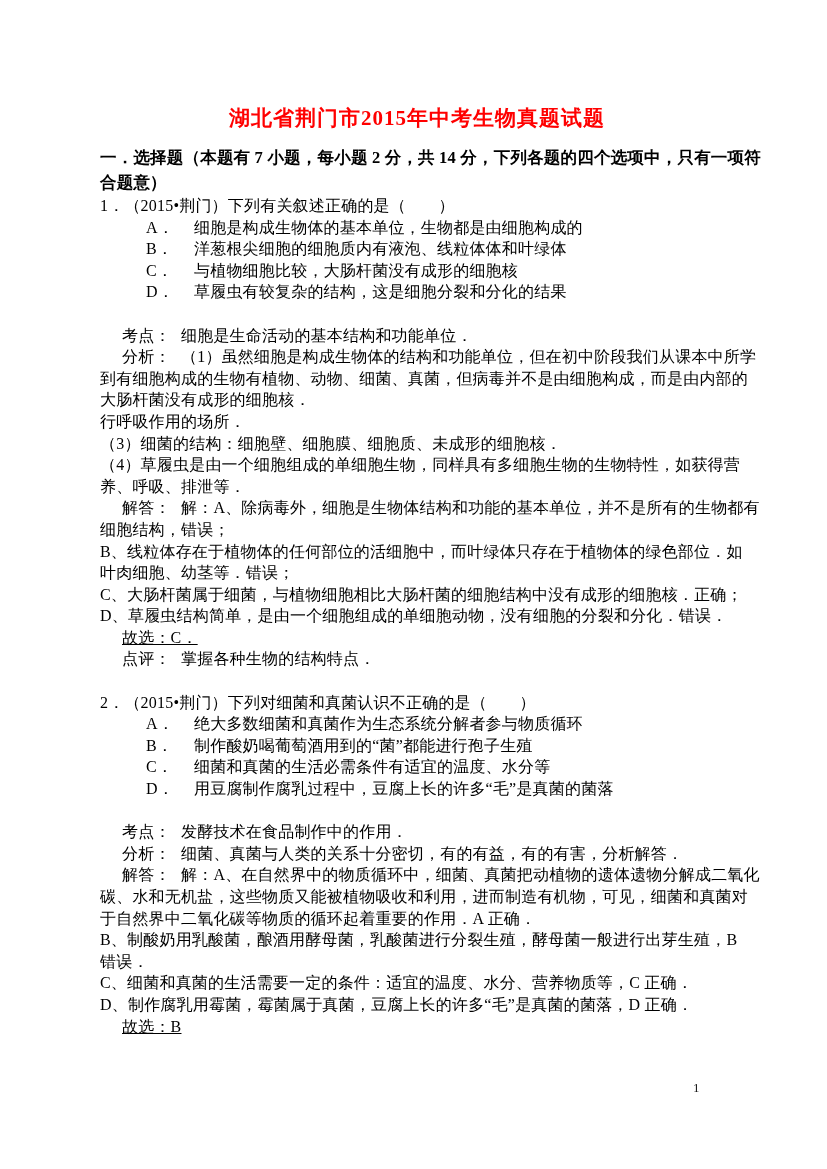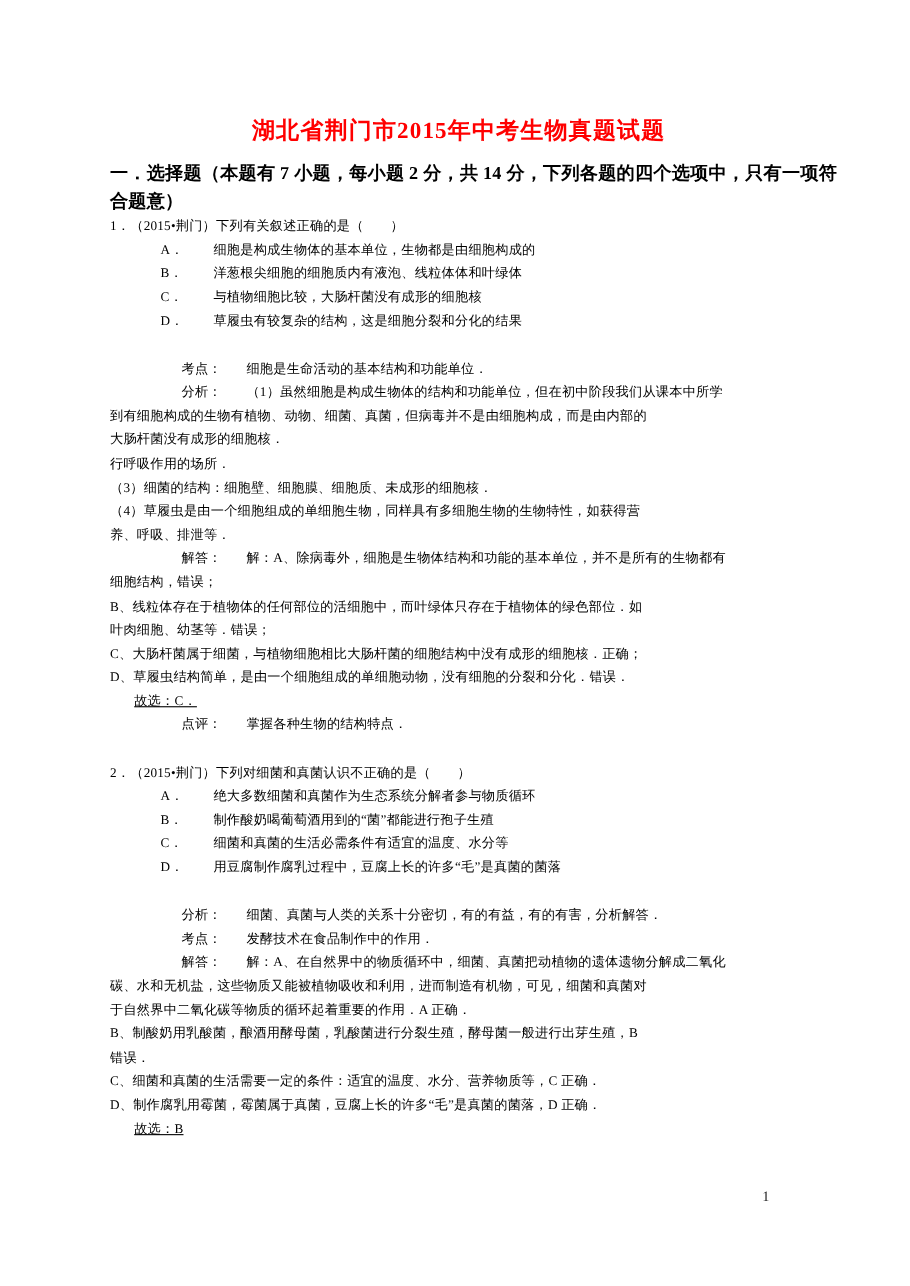--- a/index.html
+++ b/index.html
@@ -42,29 +42,29 @@
     letter-spacing: 0.2px;
     font-family: Liberation Serif, serif;
   }
   .heading div { white-space: nowrap; }
   .lines {
     margin-top: 0px;
   }
   .line {
     height: 21.6px;
     line-height: 21.6px;
-    font-size: 12px;
+    font-size: 16px;
     letter-spacing: 0.2px;
     white-space: nowrap;
   }
   .line.blank { }
   .line.option { padding-left: 46px; }
   .line.option .lab { display: inline-block; width: 48px; }
   .line.labeled { padding-left: 22px; }
-  .line.labeled .lab { display: inline-block; width: 59px; margin-left: 43px; }
+  .line.labeled .lab { display: inline-block; width: 59px; }
   .line.indent { padding-left: 22px; text-decoration: underline; }
   .page-number {
     position: absolute;
     left: 693px;
     top: 1080px;
     font-size: 13px;
     line-height: 16px;
     color: #1a1a1a;
   }
 </style>
@@ -101,22 +101,22 @@
         <div class="line normal"><span>D、草履虫结构简单，是由一个细胞组成的单细胞动物，没有细胞的分裂和分化．错误．</span></div>
         <div class="line indent"><span>故选：C．</span></div>
         <div class="line labeled"><span class="lab">点评：</span><span>掌握各种生物的结构特点．</span></div>
         <div class="line blank"></div>
         <div class="line normal"><span>2．（2015•荆门）下列对细菌和真菌认识不正确的是（　　）</span></div>
         <div class="line option"><span class="lab">A．</span><span>绝大多数细菌和真菌作为生态系统分解者参与物质循环</span></div>
         <div class="line option"><span class="lab">B．</span><span>制作酸奶喝葡萄酒用到的“菌”都能进行孢子生殖</span></div>
         <div class="line option"><span class="lab">C．</span><span>细菌和真菌的生活必需条件有适宜的温度、水分等</span></div>
         <div class="line option"><span class="lab">D．</span><span>用豆腐制作腐乳过程中，豆腐上长的许多“毛”是真菌的菌落</span></div>
         <div class="line blank"></div>
+        <div class="line labeled"><span class="lab">考点：</span><span>发酵技术在食品制作中的作用．</span></div>
         <div class="line labeled"><span class="lab">分析：</span><span>细菌、真菌与人类的关系十分密切，有的有益，有的有害，分析解答．</span></div>
-        <div class="line labeled"><span class="lab">考点：</span><span>发酵技术在食品制作中的作用．</span></div>
         <div class="line labeled"><span class="lab">解答：</span><span>解：A、在自然界中的物质循环中，细菌、真菌把动植物的遗体遗物分解成二氧化</span></div>
         <div class="line normal"><span>碳、水和无机盐，这些物质又能被植物吸收和利用，进而制造有机物，可见，细菌和真菌对</span></div>
         <div class="line normal"><span>于自然界中二氧化碳等物质的循环起着重要的作用．A 正确．</span></div>
         <div class="line normal"><span>B、制酸奶用乳酸菌，酿酒用酵母菌，乳酸菌进行分裂生殖，酵母菌一般进行出芽生殖，B</span></div>
         <div class="line normal"><span>错误．</span></div>
         <div class="line normal"><span>C、细菌和真菌的生活需要一定的条件：适宜的温度、水分、营养物质等，C 正确．</span></div>
         <div class="line normal"><span>D、制作腐乳用霉菌，霉菌属于真菌，豆腐上长的许多“毛”是真菌的菌落，D 正确．</span></div>
         <div class="line indent"><span>故选：B</span></div>
       </div>
   </div>

